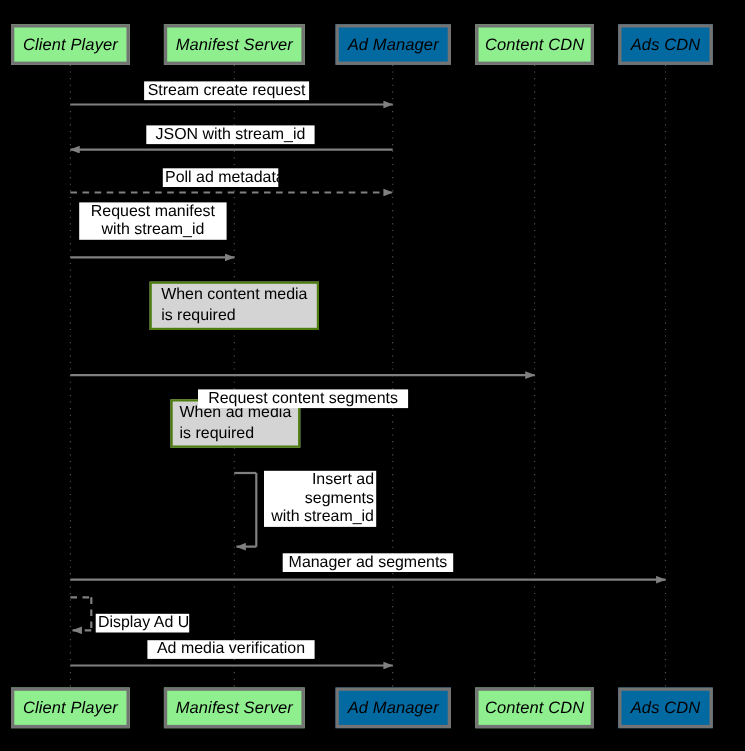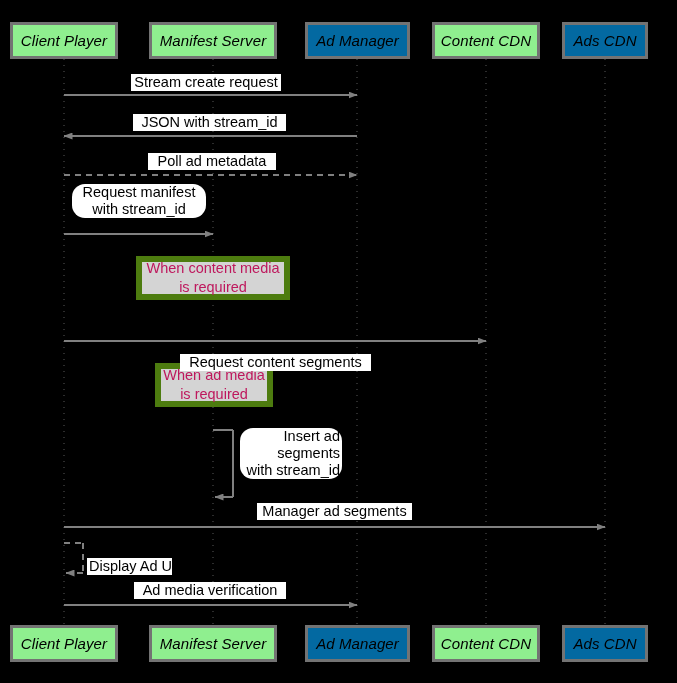--- a/index.html
+++ b/index.html
@@ -50,34 +50,33 @@
     position: absolute;
     background: #ffffff;
     color: #000000;
     font-size: 14.5px;
     line-height: 17px;
     padding: 0 2px;
     white-space: pre;
     text-align: center;
     box-sizing: border-box;
   }
-  .msg-label.multiline { white-space: pre-line; border-radius: 13px; }
+  .msg-label.multiline { white-space: pre-line; }
 
   
   .note-box {
     position: absolute;
     background: #d4d4d4;
-    border: 6px solid #4d7c0f;
-    color: #be185d;
+    border: 2px solid #4d7c0f;
+    color: #000000;
     font-size: 14.5px;
     line-height: 19px;
     display: flex;
     align-items: center;
     justify-content: center;
-    text-align: center;
     white-space: pre-line;
     box-sizing: border-box;
   }
 </style>
 </head>
 <body>
 
 <div id="diagram-root">
 
   <svg id="seq-svg" viewBox="0 0 677 683" xmlns="http://www.w3.org/2000/svg">
@@ -129,21 +128,21 @@
     </div>
   <div id="notes-layer">
       <div class="note-box" style="left: 136px; top: 256px; width: 154px; height: 44px;">When content media
 is required</div>
       <div class="note-box" style="left: 155px; top: 363px; width: 118px; height: 44px;">When ad media
 is required</div>
     </div>
   <div id="labels-layer">
       <div class="msg-label" style="left: 131px; top: 74px; width: 150px;">Stream create request</div>
       <div class="msg-label" style="left: 133px; top: 114px; width: 153px;">JSON with stream_id</div>
-      <div class="msg-label" style="left: 148px; top: 153px; width: 128px;">Poll ad metadata</div>
+      <div class="msg-label" style="left: 148px; top: 153px; width: 105px;">Poll ad metadata</div>
       <div class="msg-label multiline" style="left: 72px; top: 184px; width: 134px;">Request manifest
 with stream_id</div>
       <div class="msg-label" style="left: 180px; top: 318px; width: 191px; margin-top: 36px;">Request content segments</div>
       <div class="msg-label multiline" style="left: 240px; top: 428px; width: 102px; text-align: right;">Insert ad
 segments
 with stream_id</div>
       <div class="msg-label" style="left: 257px; top: 503px; width: 155px;">Manager ad segments</div>
       <div class="msg-label" style="left: 87px; top: 558px; width: 85px;">Display Ad UI</div>
       <div class="msg-label" style="left: 134px; top: 582px; width: 152px;">Ad media verification</div>
     </div>

